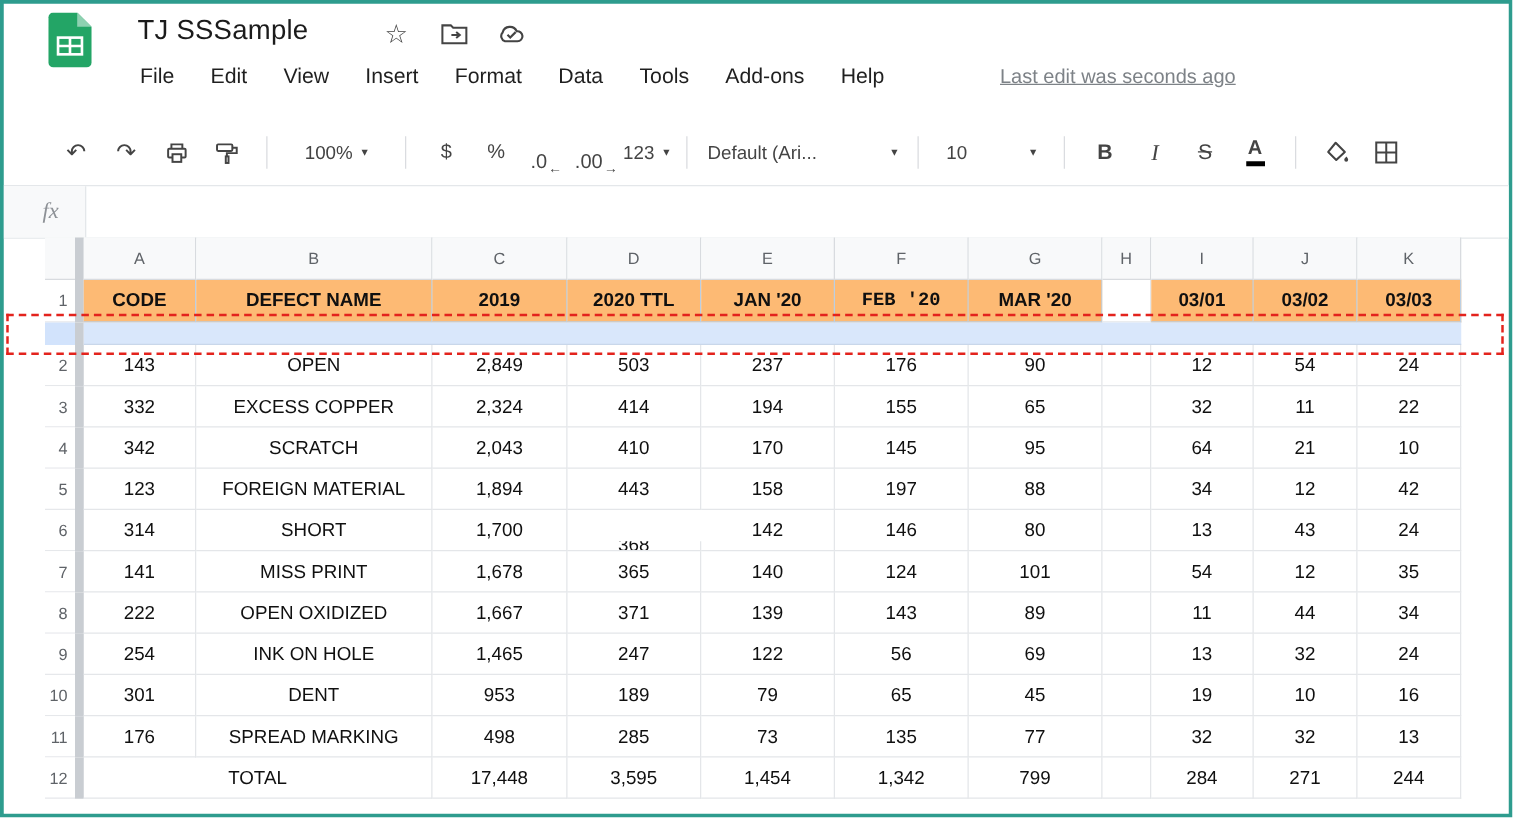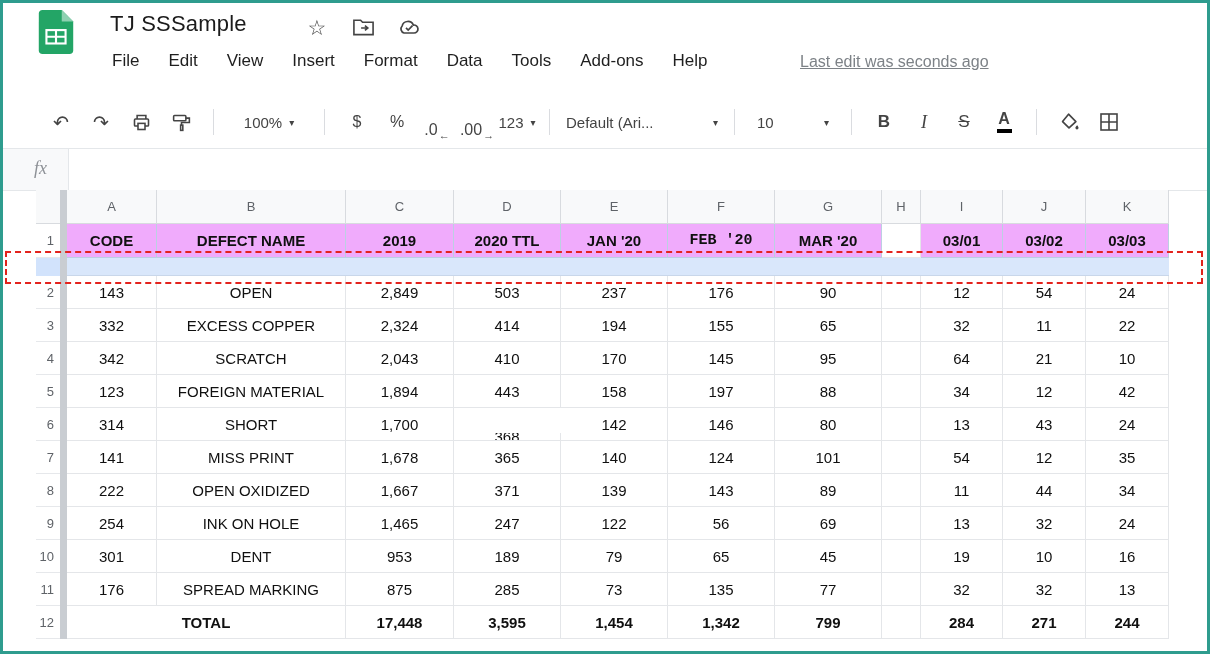--- a/index.html
+++ b/index.html
@@ -42,22 +42,22 @@
   
   .grid{position:absolute;left:33px;top:187px;}
   .grow{display:flex;}
   .gut{width:24px;box-sizing:border-box;font-size:13px;color:#5f6368;display:flex;align-items:center;
        justify-content:flex-end;padding-right:6px;border-bottom:1px solid #e6e8eb;background:#fff;overflow:hidden;}
   .bar{width:7px;background:#c9cdd2;}
   .cell{box-sizing:border-box;border-right:1px solid #e4e6e9;border-bottom:1px solid #e4e6e9;
         display:flex;align-items:center;justify-content:center;font-size:15px;color:#101010;overflow:hidden;white-space:nowrap;}
   .colhead .cell{background:#f8f9fa;color:#5f6368;font-size:13px;border-color:#d8dbdf;}
   .colhead .gut{background:#f8f9fa;border-color:#d8dbdf;}
-  .rowhead .cell{background:#f0abfc;font-weight:700;border-right-color:#bccfe2;border-bottom-color:#bccfe2;}
-  .totalrow .cell{font-weight:700;}
+  .rowhead .cell{background:#fdba74;font-weight:700;border-right-color:#bccfe2;border-bottom-color:#bccfe2;}
+  .totalrow .cell{font-weight:400;}
   .striprow .gut{background:#d2e3fc;border-bottom:none;}
   .strip-cell{box-sizing:border-box;background:#d9e7fb;border-bottom:1px solid #c9d7ea;}
   
   .annotation{position:absolute;left:2px;top:248px;width:1198px;height:33px;
               border:2px dashed #e3231d;box-sizing:border-box;pointer-events:none;z-index:10;}
 </style>
 </head>
 <body>
 
 <div class="window">
@@ -352,21 +352,21 @@
         <div class="cell" style="width: 39px;"></div>
         <div class="cell" style="width: 82px;">19</div>
         <div class="cell" style="width: 83px;">10</div>
         <div class="cell" style="width: 83px;">16</div>
       </div>
       <div class="grow datarow" style="height: 33px;">
         <div class="gut">11</div>
         <div class="bar"></div>
         <div class="cell" style="width: 90px;">176</div>
         <div class="cell" style="width: 189px;">SPREAD MARKING</div>
-        <div class="cell" style="width: 108px;">875</div>
+        <div class="cell" style="width: 108px;">498</div>
         <div class="cell" style="width: 107px;">285</div>
         <div class="cell" style="width: 107px;">73</div>
         <div class="cell" style="width: 107px;">135</div>
         <div class="cell" style="width: 107px;">77</div>
         <div class="cell" style="width: 39px;"></div>
         <div class="cell" style="width: 82px;">32</div>
         <div class="cell" style="width: 83px;">32</div>
         <div class="cell" style="width: 83px;">13</div>
       </div>
       <div class="grow totalrow" style="height: 33px;">

